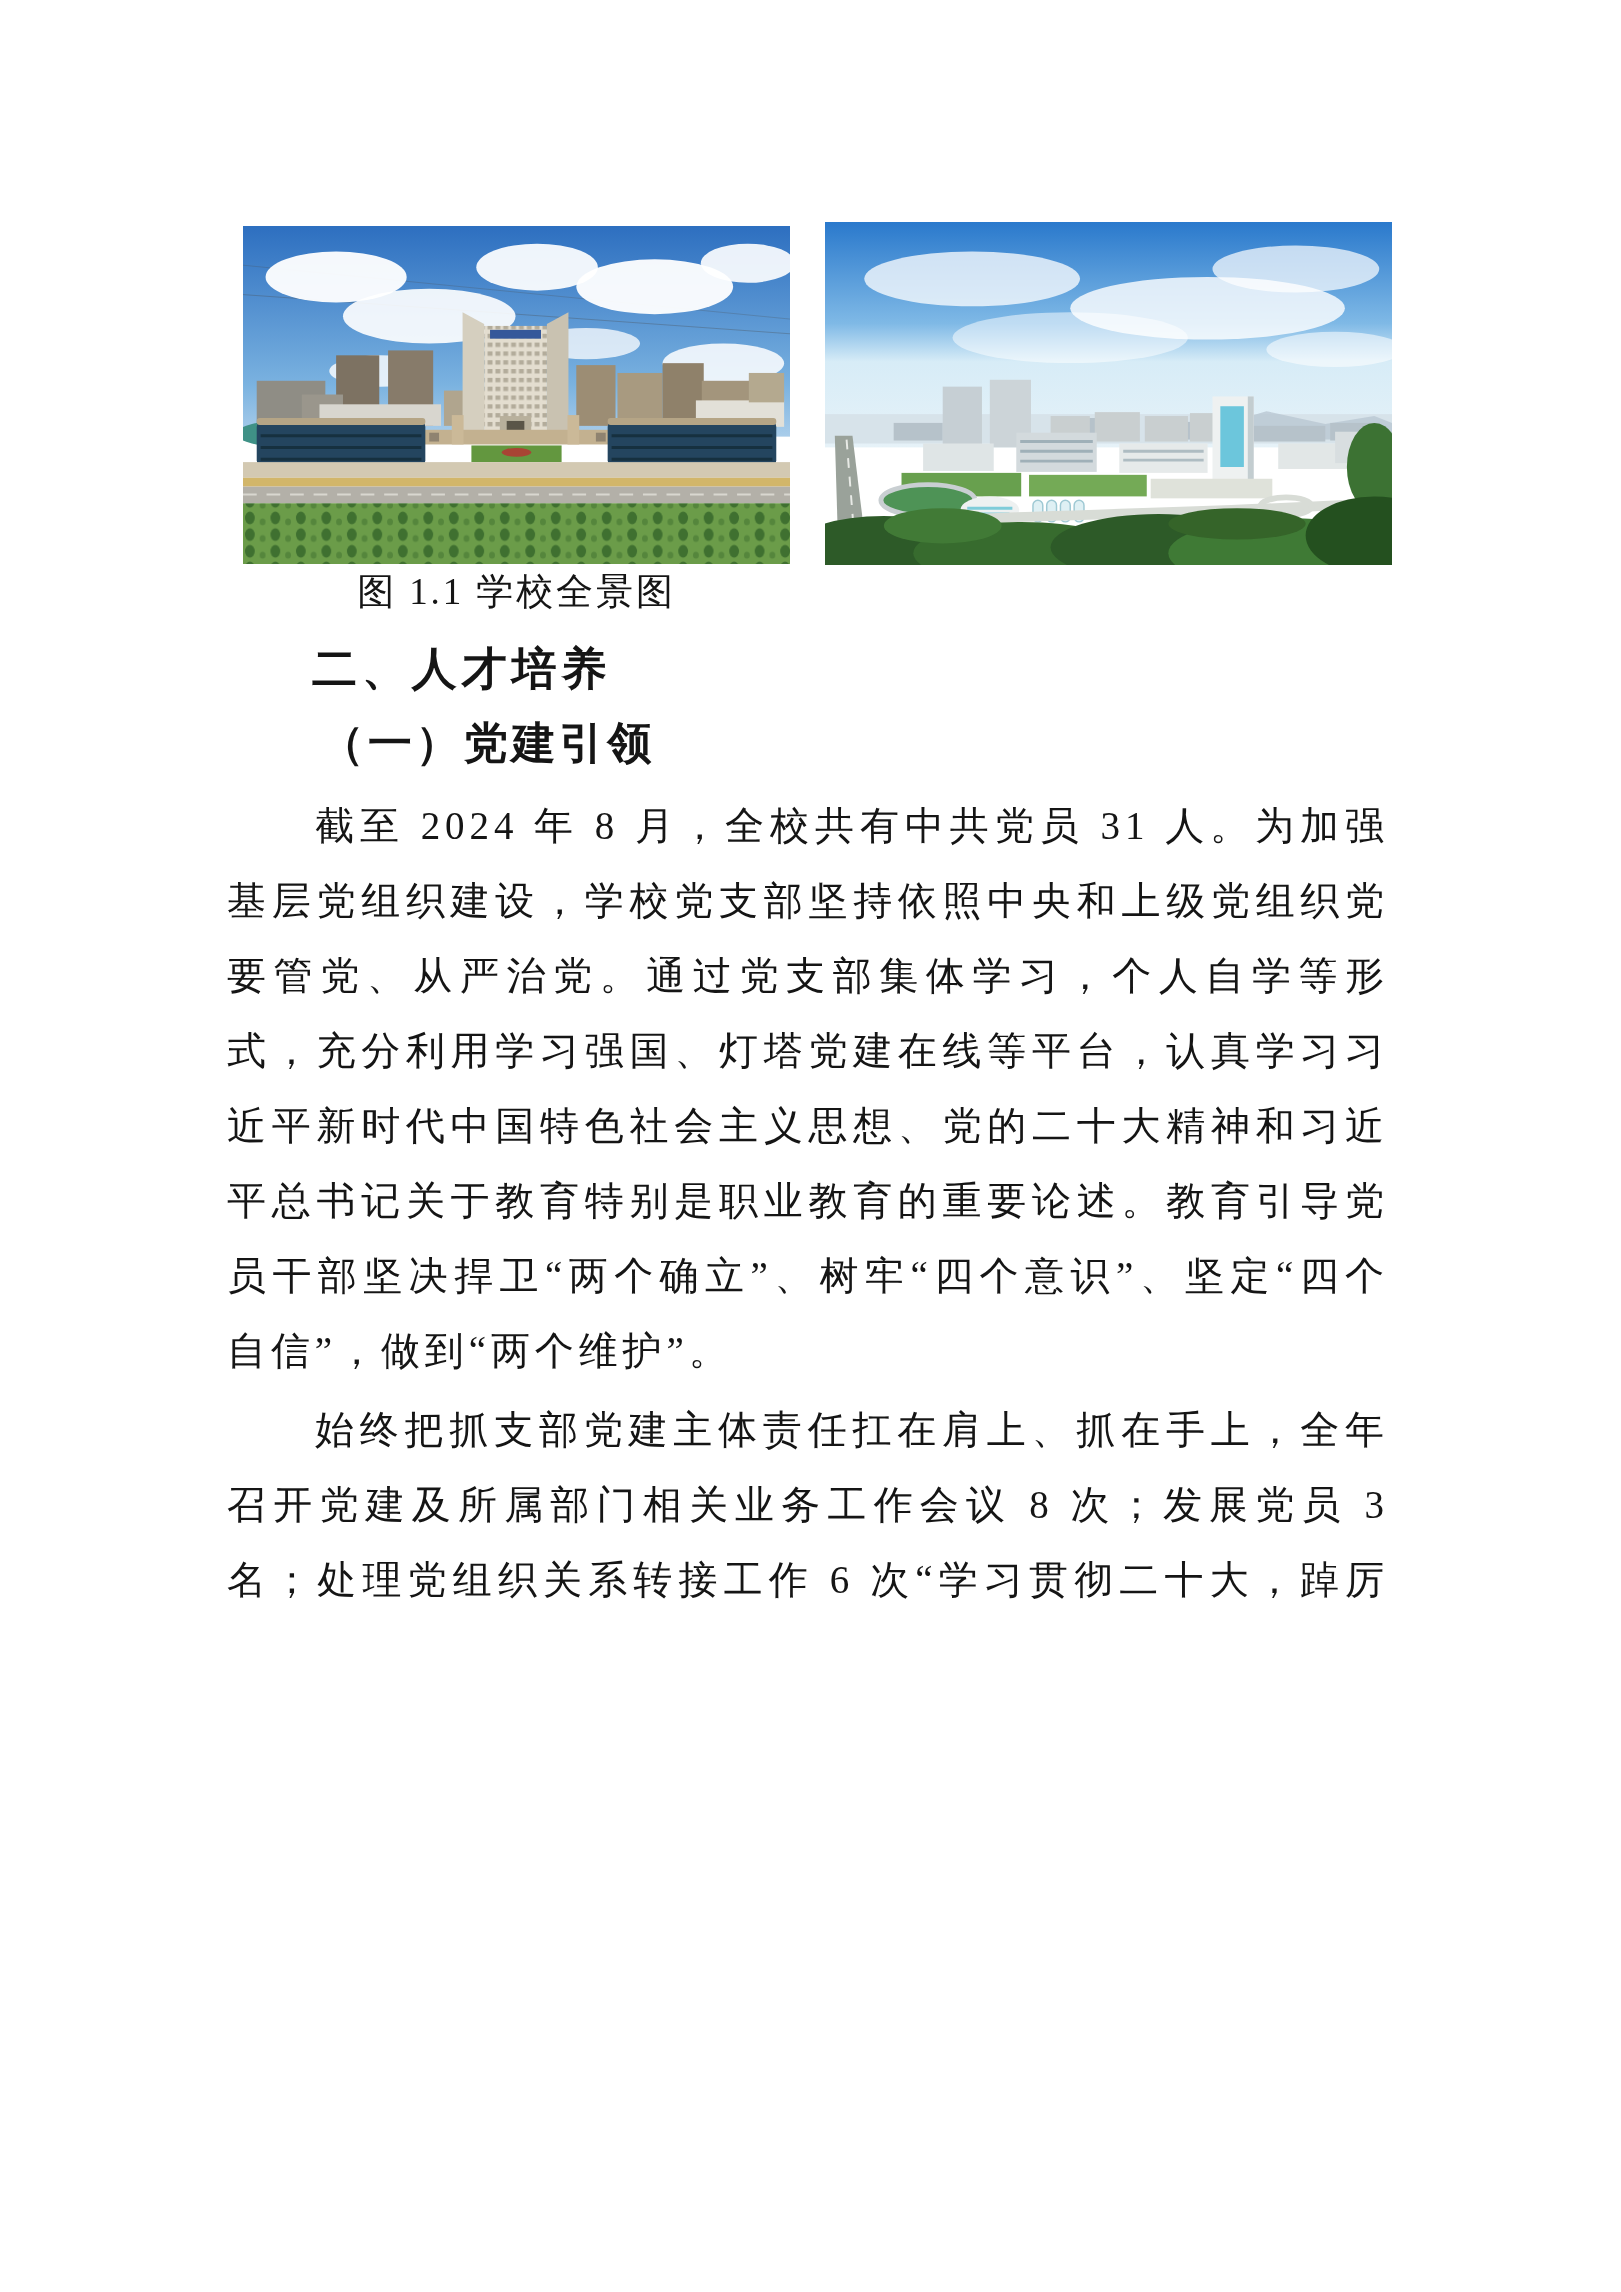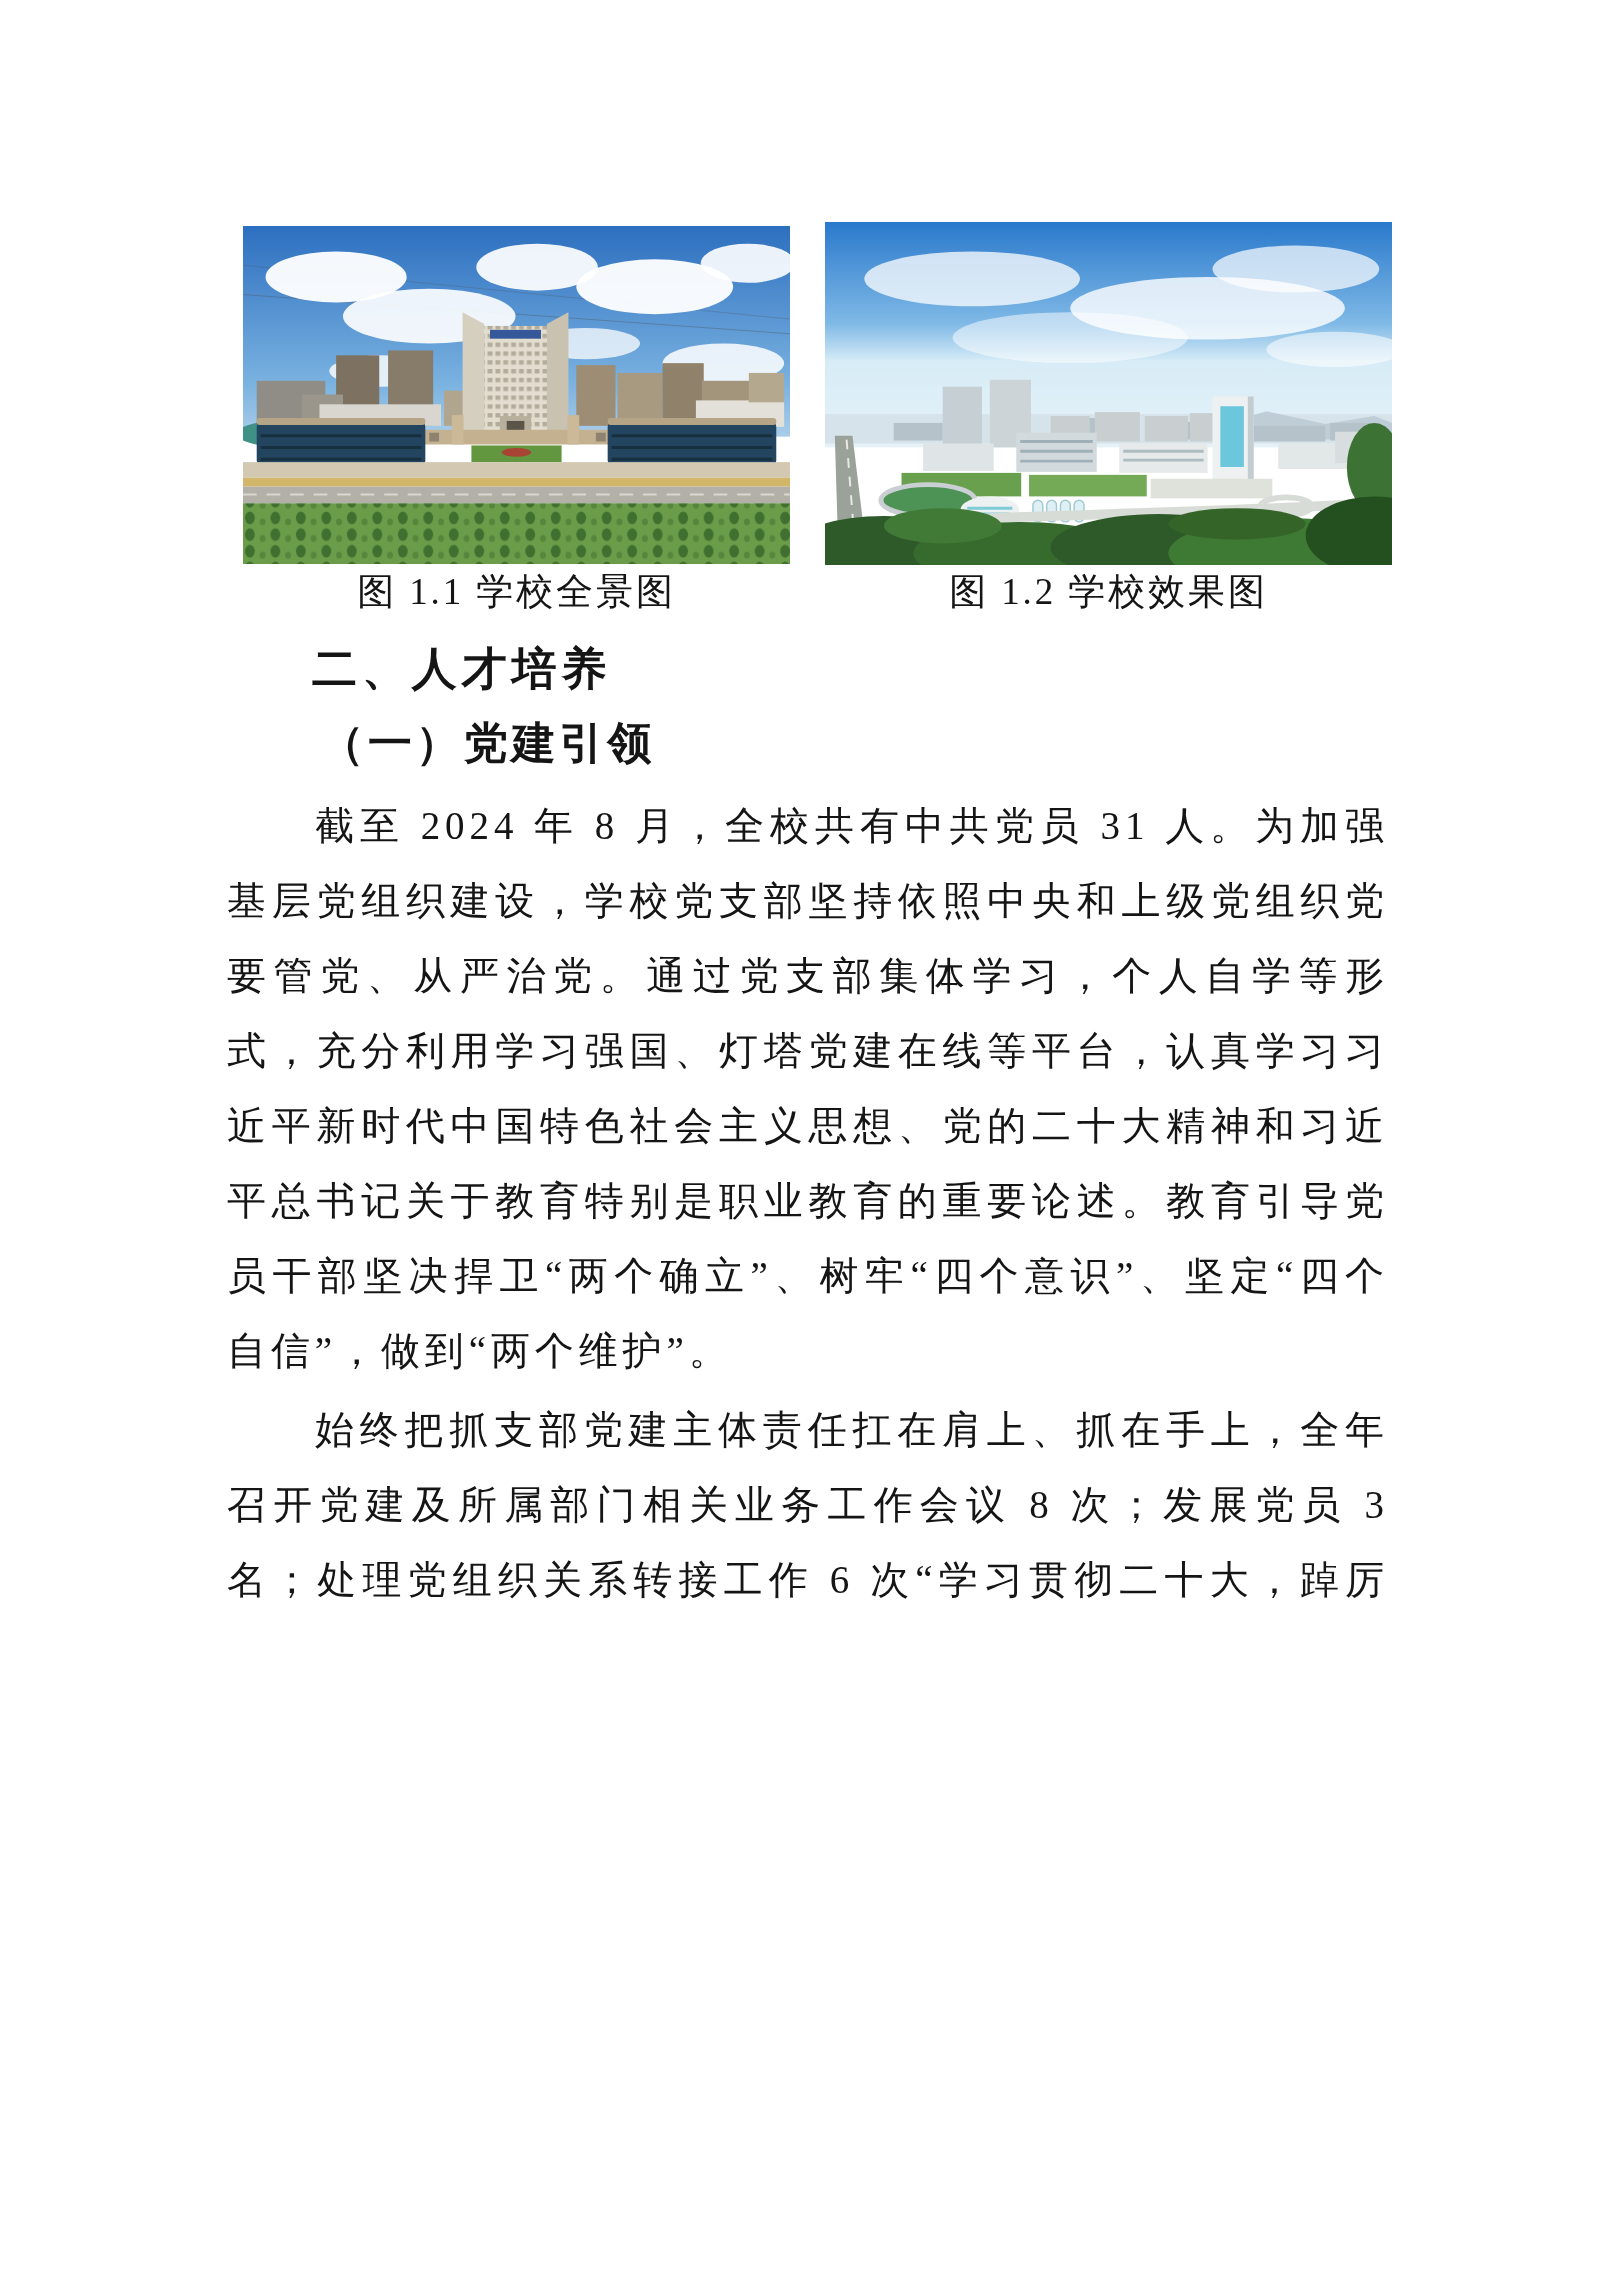--- a/index.html
+++ b/index.html
@@ -227,21 +227,20 @@
         <ellipse cx="340" cy="332" rx="110" ry="34" fill="#2d5a28"></ellipse>
         <ellipse cx="470" cy="338" rx="120" ry="36" fill="#3f7a35"></ellipse>
         <ellipse cx="560" cy="320" rx="70" ry="40" fill="#24501f"></ellipse>
         <ellipse cx="120" cy="310" rx="60" ry="18" fill="#417a36"></ellipse>
         <ellipse cx="420" cy="308" rx="70" ry="16" fill="#356429"></ellipse>
       </g>
     </svg>
   </div>
 
   <div class="caption" id="caption1">图 1.1 学校全景图</div>
-  <div class="caption" id="caption2">图 1.2 学校效果图</div>
 
   <div class="h-section">二、人才培养</div>
   <div class="h-subsection">（一）党建引领</div>
 
   <div class="bodytext">
     <p>截至 2024 年 8 月，全校共有中共党员 31 人。为加强基层党组织建设，学校党支部坚持依照中央和上级党组织党要管党、从严治党。通过党支部集体学习，个人自学等形式，充分利用学习强国、灯塔党建在线等平台，认真学习习近平新时代中国特色社会主义思想、党的二十大精神和习近平总书记关于教育特别是职业教育的重要论述。教育引导党员干部坚决捍卫“两个确立”、树牢“四个意识”、坚定“四个自信”，做到“两个维护”。</p>
     <p>始终把抓支部党建主体责任扛在肩上、抓在手上，全年召开党建及所属部门相关业务工作会议 8 次；发展党员 3 名；处理党组织关系转接工作 6 次“学习贯彻二十大，踔厉奋发启新程”等主题党日活动 12 次；以党的二十大精神为引领，奋力开创高水平中职校等为主题召开支委会 8 次。坚持自身带头，作出抓支部党建工作的公开承诺，从制度抓起，夯实支部党建工作基础。严格落实组织生活和“三会一课”、民主评议党员、支部书记讲党课等党内生活制度，内强素质、外树形象，全年内支部开展党课 6 次。</p>
   </div>
 
   <div class="pagenum">2</div>

